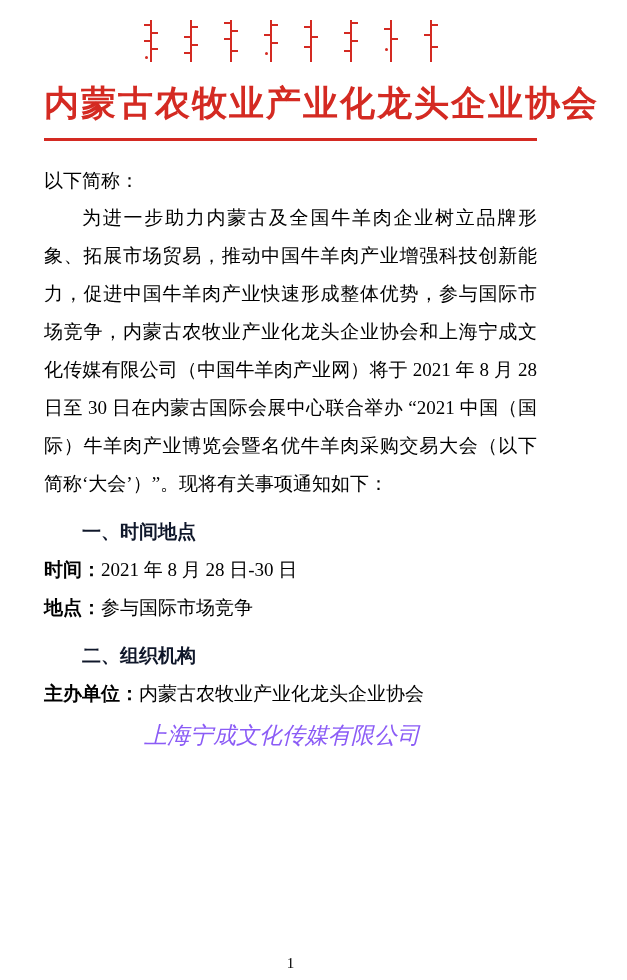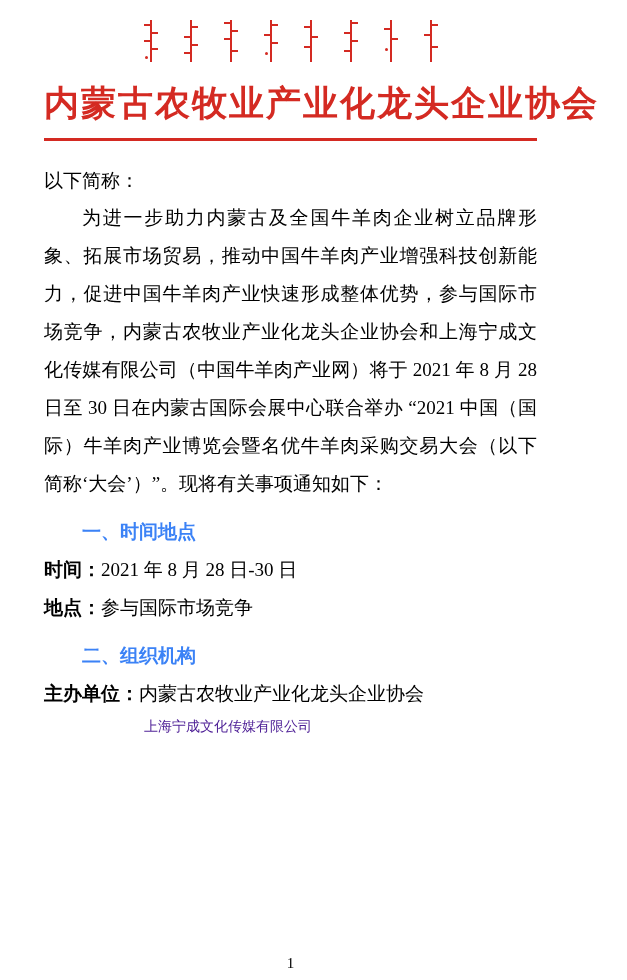--- a/index.html
+++ b/index.html
@@ -113,36 +113,37 @@
     text-justify: inter-ideograph;
     text-indent: 2em;
     color: #000000;
   }
   .section-heading {
     margin-top: 10px;
     font-size: 19px;
     line-height: 2.0;
     font-weight: bold;
     text-indent: 2em;
-    color: #3b82f6;
+    color: #0f172a;
   }
   .field-line {
     font-size: 19px;
     line-height: 2.0;
     color: #000000;
   }
   .field-line .label {
     font-weight: bold;
     font-family: Liberation Serif, serif;
   }
   .indent-line {
-    font-size: 14px;
-    line-height: 2.0;
-    color: #4c1d95;
+    font-size: 23px;
+    line-height: 2.0;
+    color: #8b5cf6;
     padding-left: 100px;
+    font-style: italic;
   }
   .page-number {
     position: absolute;
     left: 0;
     right: 0;
     bottom: 8px;
     text-align: center;
     font-size: 15px;
     color: #000000;
   }

